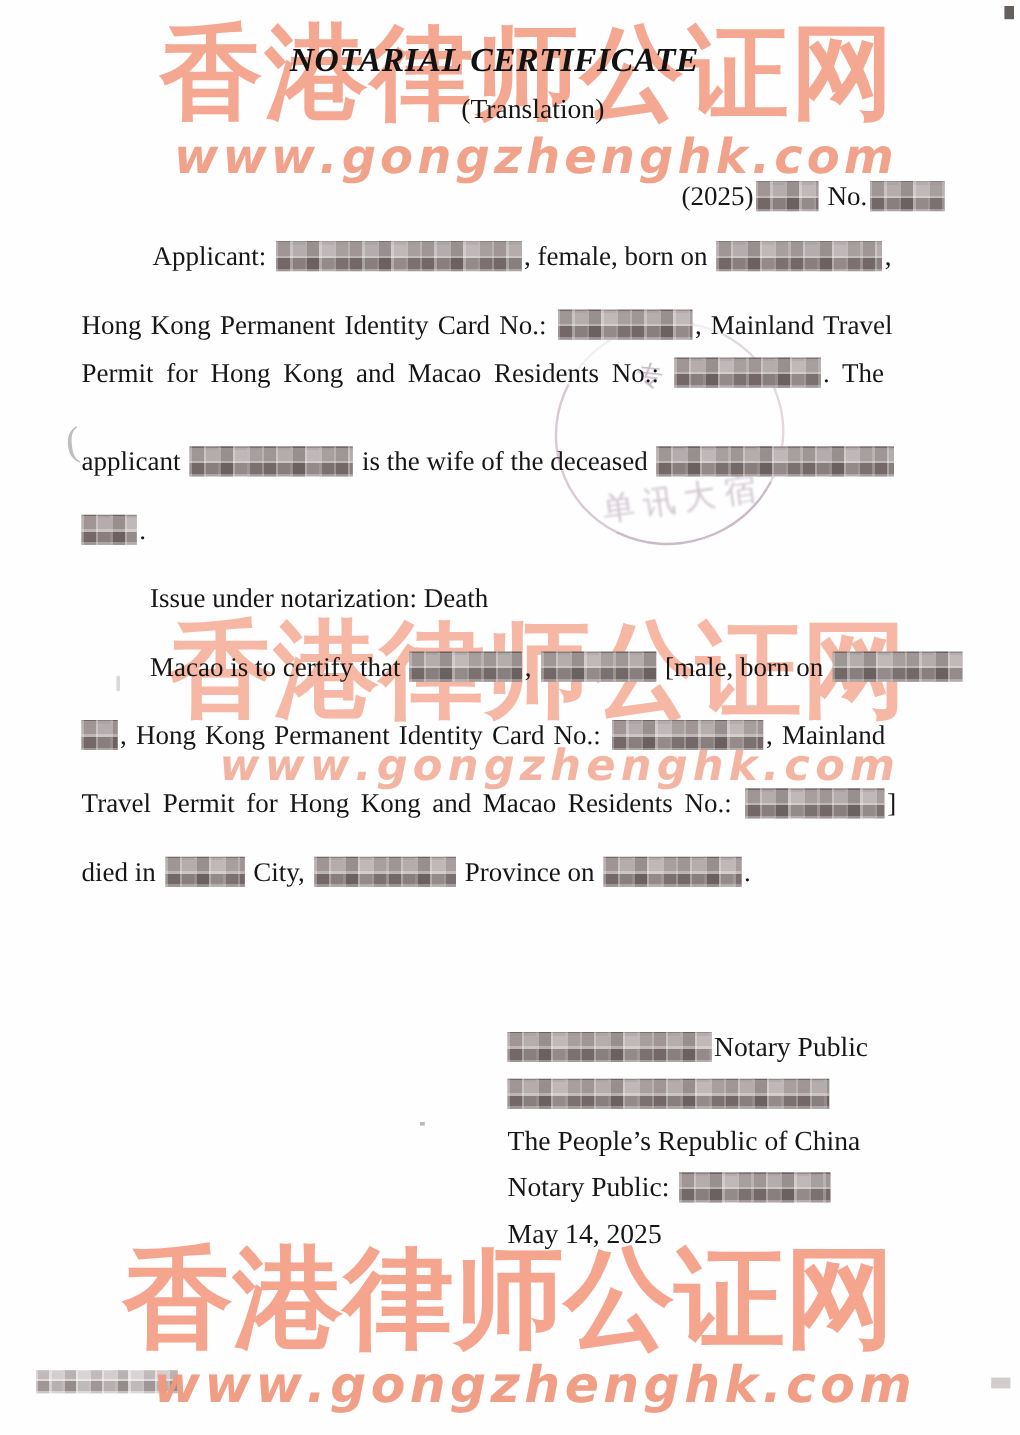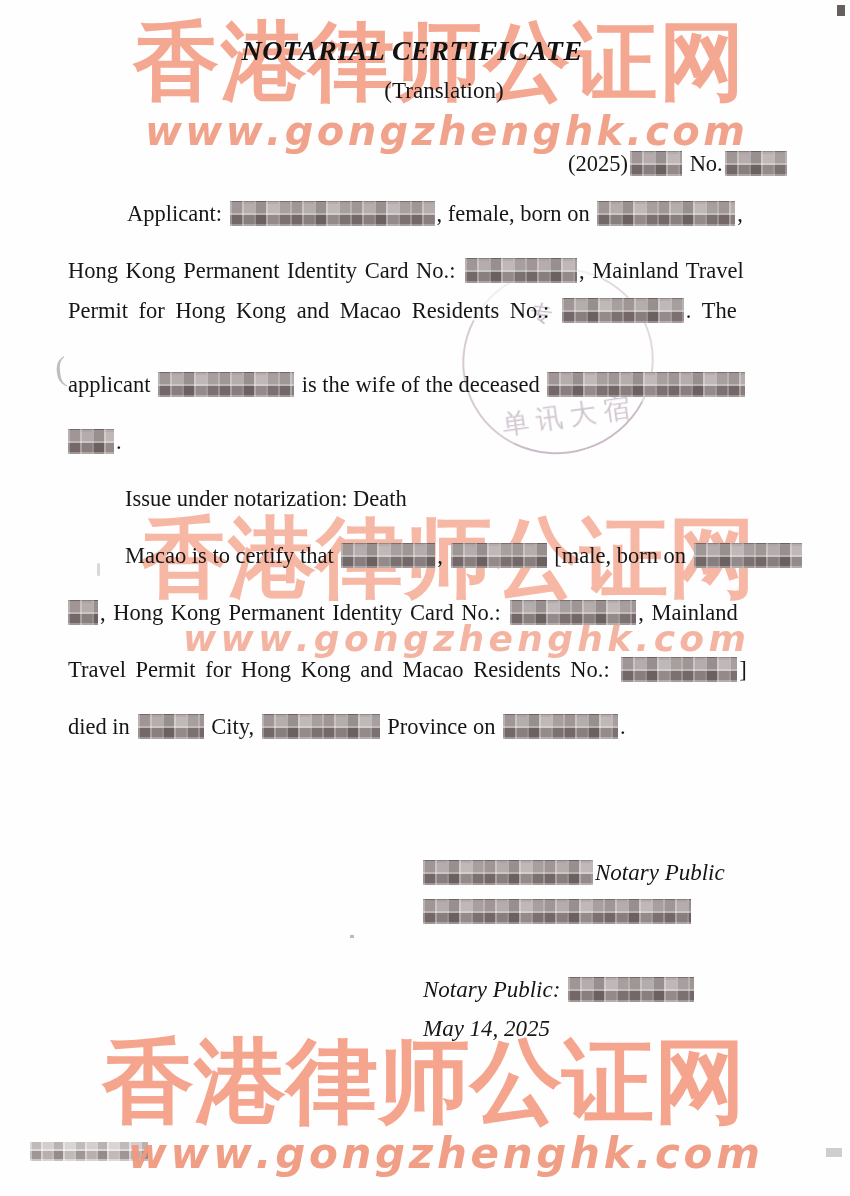--- a/index.html
+++ b/index.html
@@ -39,21 +39,21 @@
     font-size:22px; color:rgba(128,102,132,0.45); filter:blur(0.5px);
     transform:rotate(24deg);
   }
 
   
   .ln { position:absolute; z-index:5; left:68px; white-space:nowrap;
         font-size:22.5px; line-height:30px; }
   .title-line { left:0; width:824px; text-align:center; font-size:28px;
                 font-weight:700; letter-spacing:0.5px; color:#121212; }
   .subtitle-line { left:0; width:824px; text-align:center; font-size:23px;margin-left:32px; }
-  .sig { left:423px; font-size:23px; line-height:30px;font-style:italic; }
+  .sig { left:423px; font-size:23px; line-height:30px; }
 
   
   .redact {
     display:inline-block; height:25px; vertical-align:-5px; margin:0 2px;
     background-image:
       repeating-linear-gradient(0deg,  rgba(255,255,255,0.30) 0 2px, rgba(0,0,0,0) 2px 11px),
       repeating-linear-gradient(90deg, rgba(255,255,255,0.28) 0 2px, rgba(0,0,0,0) 2px 12px),
       repeating-linear-gradient(0deg,  rgba(110,98,98,0.55) 0 11px, rgba(190,182,182,0.55) 11px 22px),
       repeating-linear-gradient(90deg, #7a6e6e 0 12px, #aaa1a1 12px 24px, #695e5e 24px 36px, #c3bbbb 36px 48px, #8d8282 48px 60px);
   }
@@ -243,20 +243,23 @@
     <span>Province on</span>
     <span class="redact" style="width:115px;"></span><span>.</span>
   </div>
 
   <div class="ln sig" style="top:858px;">
     <span class="redact" style="width:170px; margin-left:0;"></span><span>Notary Public</span>
   </div>
   <div class="ln sig" style="top:897px;">
     <span class="redact" style="width:268px; margin-left:0;"></span>
   </div>
+  <div class="ln sig" style="top:936px;">
+    <span>The People’s Republic of China</span>
+  </div>
   <div class="ln sig" style="top:975px;">
     <span>Notary Public:</span>
     <span class="redact" style="width:126px;"></span>
   </div>
   <div class="ln sig" style="top:1014px;">
     <span>May 14, 2025</span>
   </div>
 
 </div>
 

